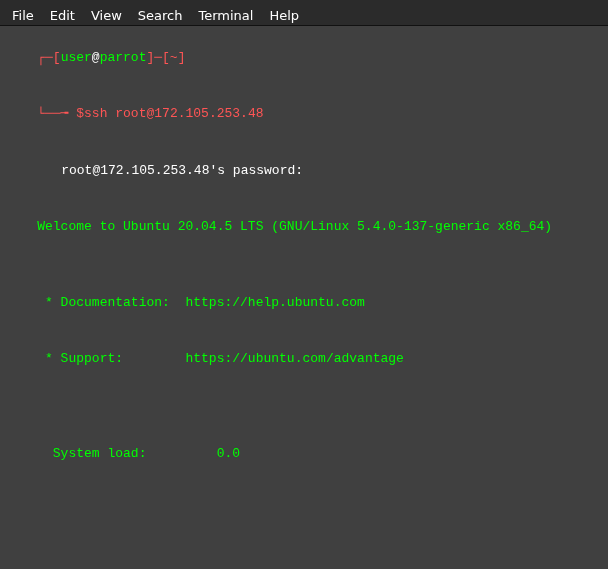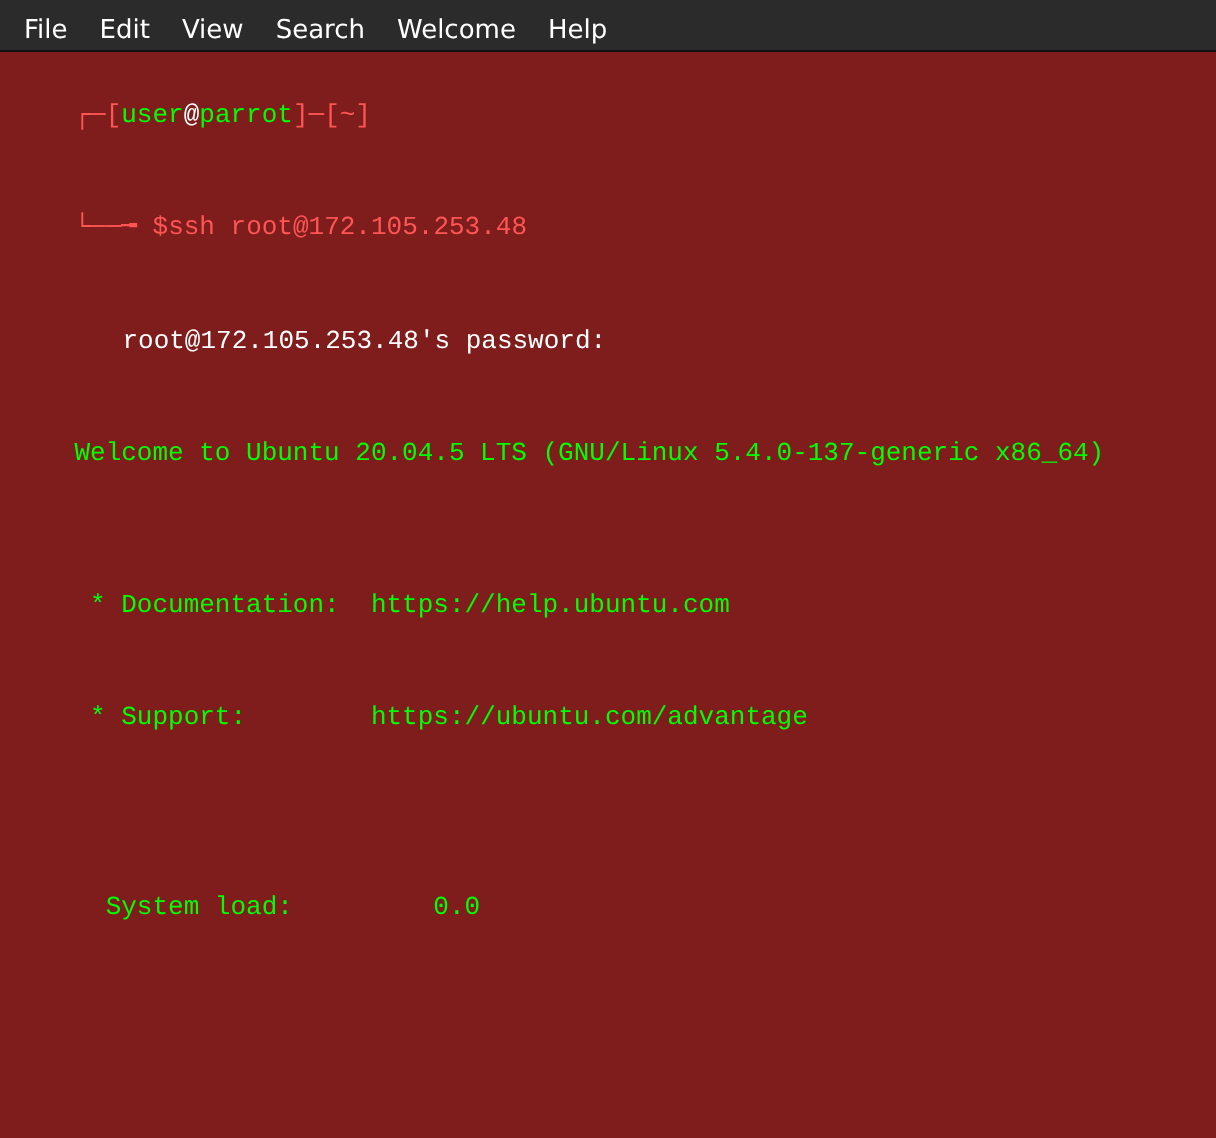--- a/index.html
+++ b/index.html
@@ -27,21 +27,21 @@
       color: #ffffff;
       padding: 2px 8px;
       font-size: 13px;
       cursor: pointer;
       font-family: 'DejaVu Sans', Arial, sans-serif;
     }
 
     
     .terminal {
       flex: 1;
-      background: #7f1d1d;
+      background: #404040;
       padding: 4px 6px;
       color: #00ff00;
       overflow: hidden;
       position: relative;
     }
 
     .line {
       line-height: 1.45;
       white-space: pre;
     }
@@ -58,21 +58,21 @@
     }
   </style>
 </head>
 <body>
 
 <div class="menubar">
   <span class="menu-item">File</span>
   <span class="menu-item">Edit</span>
   <span class="menu-item">View</span>
   <span class="menu-item">Search</span>
-  <span class="menu-item">Welcome</span>
+  <span class="menu-item">Terminal</span>
   <span class="menu-item">Help</span>
 </div>
 
 <div class="terminal">
 
   <div class="line">
     <span class="prompt-red">┌─[</span><span class="prompt-green">user</span><span class="prompt-white">@</span><span class="prompt-green">parrot</span><span class="prompt-red">]─[~]</span>
   </div>
 
   <div class="line">

